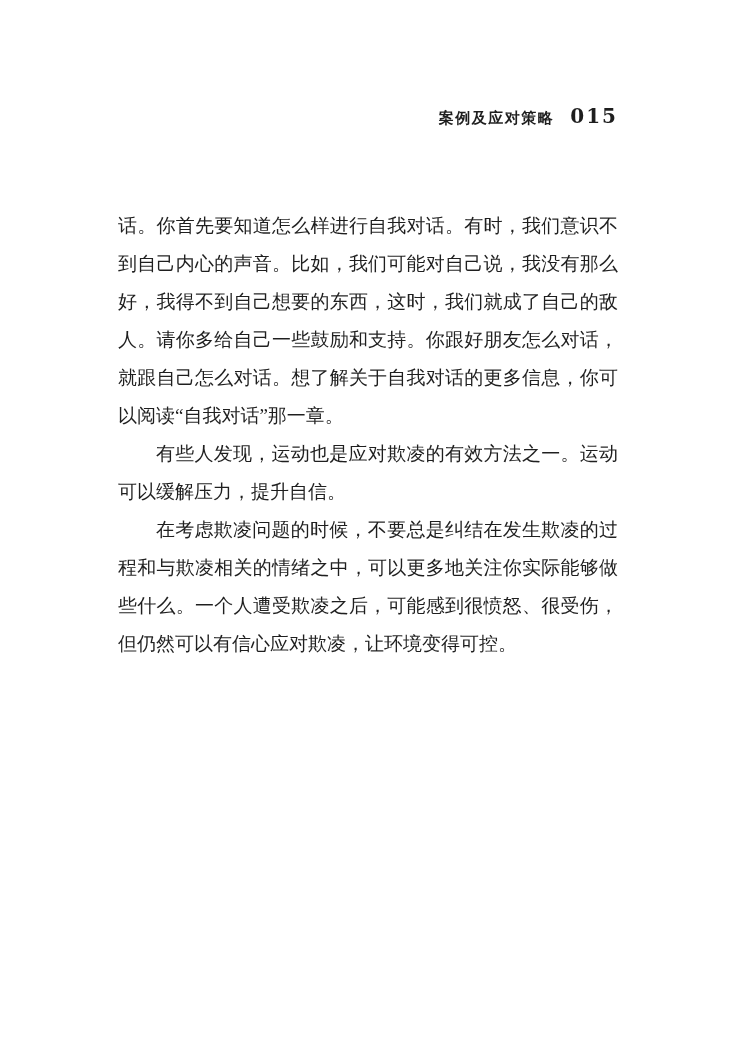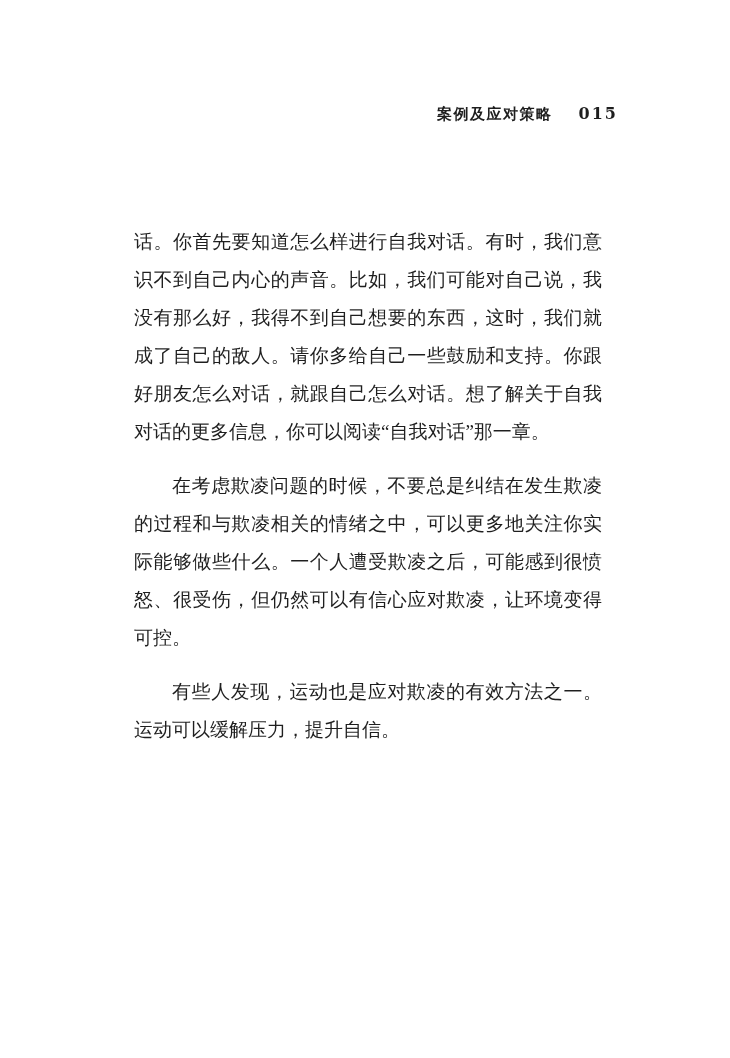--- a/index.html
+++ b/index.html
@@ -23,38 +23,38 @@
     width: 500px;
     display: flex;
     justify-content: flex-end;
     align-items: baseline;
     font-size: 15px;
     font-weight: bold;
     letter-spacing: 1.5px;
     color: #1e1e1e;
   }
   .running-header .page-number {
-    margin-left: 26px;
-    font-size: 16px;
+    margin-left: 16px;
+    font-size: 20px;
     letter-spacing: 2px;
     font-family: "DejaVu Serif", serif;
   }
   .body-text {
     position: absolute;
     top: 207px;
     left: 118px;
     width: 500px;
     font-size: 19px;
     line-height: 38px;
     text-align: justify;
     text-justify: inter-ideograph;
     color: #1f1f1f;
   }
   .body-text p {
-    margin: 16px;
+    margin: 0;
     padding: 0;
   }
   .body-text p.indent {
     text-indent: 2em;
   }
   .body-text p.cutoff {
     text-align-last: justify;
   }
   .corner-sketch {
     position: absolute;
@@ -69,22 +69,22 @@
 
 <div class="page">
 
   <div class="running-header">
     <span class="chapter-title">案例及应对策略</span>
     <span class="page-number">015</span>
   </div>
 
   <div class="body-text">
     <p>话。你首先要知道怎么样进行自我对话。有时，我们意识不到自己内心的声音。比如，我们可能对自己说，我没有那么好，我得不到自己想要的东西，这时，我们就成了自己的敌人。请你多给自己一些鼓励和支持。你跟好朋友怎么对话，就跟自己怎么对话。想了解关于自我对话的更多信息，你可以阅读“自我对话”那一章。</p>
+    <p class="indent">有些人发现，运动也是应对欺凌的有效方法之一。运动可以缓解压力，提升自信。</p>
     <p class="indent">在考虑欺凌问题的时候，不要总是纠结在发生欺凌的过程和与欺凌相关的情绪之中，可以更多地关注你实际能够做些什么。一个人遭受欺凌之后，可能感到很愤怒、很受伤，但仍然可以有信心应对欺凌，让环境变得可控。</p>
-    <p class="indent">有些人发现，运动也是应对欺凌的有效方法之一。运动可以缓解压力，提升自信。</p>
   </div>
 
   <svg class="corner-sketch" viewBox="0 0 70 80" width="72" height="82" xmlns="http://www.w3.org/2000/svg">
     <g fill="#ffffff" stroke="#cccccc" stroke-width="1.4" stroke-linecap="round" stroke-linejoin="round">
 
       <path d="M52,10 C62,7 67,15 66,27 C65,40 62,52 58,51 C54,50 52,36 51,24 Z"></path>
 
       <path d="M32,9 C23,8 18,16 19,27 C20,38 21,45 25,44 C29,43 30,30 32,20 Z"></path>
 
       <path d="M33,44 C24,42 10,42 7,46 C4,50 8,54 14,54 C22,54 30,52 34,51 Z"></path>

